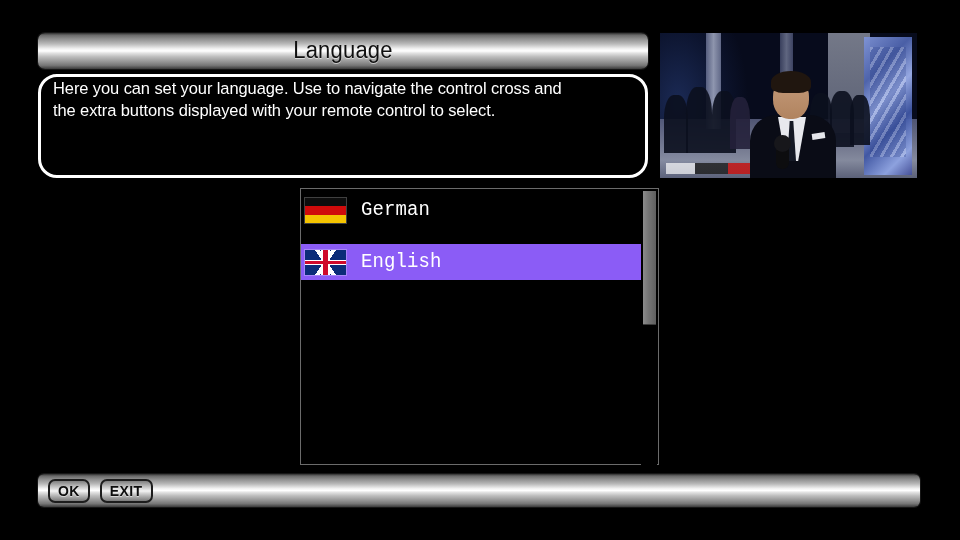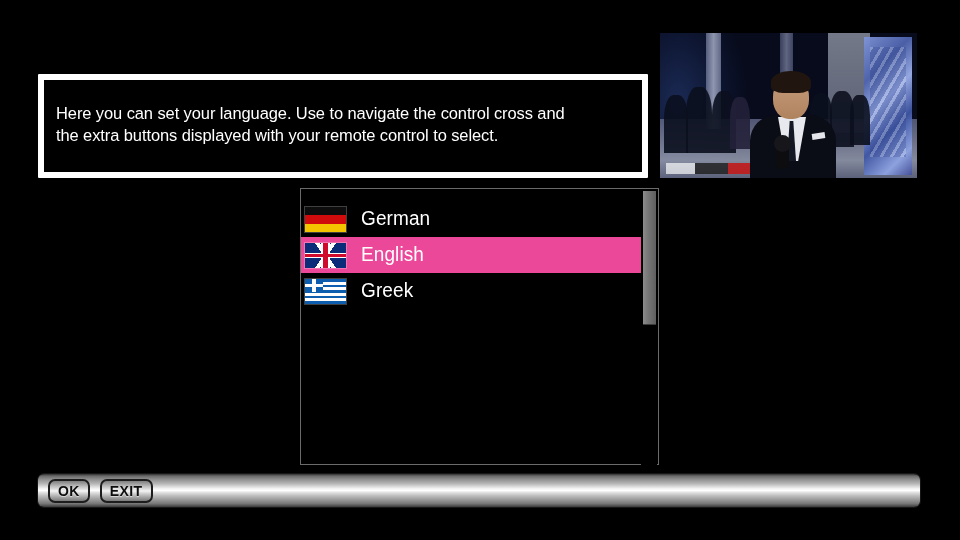--- a/index.html
+++ b/index.html
@@ -38,24 +38,24 @@
     text-shadow:0 1px 0 rgba(255,255,255,.55);
     font-family:"Liberation Sans", sans-serif;
     font-weight:400;
     transform:scaleY(1.06);
   }
 
   
   #helpbox{
     position:absolute;left:38px;top:74px;width:610px;height:104px;
     background:#000;
-    border:6px solid #ffffff;
-    border-radius:1px;
+    border:3px solid #ffffff;
+    border-radius:19px;
     box-sizing:border-box;
-    padding:23px 12px 0 12px;
+    padding:1px 12px 0 12px;
   }
   #help-text{
     color:#ffffff;font-size:16.5px;line-height:1.28;
     letter-spacing:-0.1px;
     white-space:pre-line;
     transform:scaleY(1.03);transform-origin:top left;
   }
 
   
   #video{
@@ -100,26 +100,26 @@
   
   #v-logo{left:6px;top:130px;width:84px;height:11px;
     background:linear-gradient(to right,rgba(255,255,255,.75) 0 34%, rgba(30,30,30,.9) 34% 74%, #c11a1a 74% 100%);
     opacity:.9;}
 
   
   #listpanel{
     position:absolute;left:300px;top:188px;width:359px;height:277px;
     background:#000;border:1px solid #6b6b6b;box-sizing:border-box;
   }
-  #listinner{position:absolute;left:0;top:12px;width:340px;height:275px;}
+  #listinner{position:absolute;left:0;top:3px;width:340px;height:275px;font-family:Liberation Mono, monospace;}
   .row{
     position:relative;height:36px;display:flex;align-items:center;
     padding-left:4px;box-sizing:border-box;
   }
-  .row.selected{background:#ec4899;}
+  .row.selected{background:#8b5cf6;margin-top:16px;}
   .flag{
     width:41px;height:25px;flex:0 0 41px;margin-right:15px;
     box-shadow:0 0 0 1px rgba(255,255,255,.25);
     position:relative;overflow:hidden;
   }
   .row-label{
     color:#ffffff;font-size:19px;letter-spacing:.1px;
     transform:scaleY(1.05);
   }
   .row.selected .row-label{color:#ffffff;}
@@ -177,20 +177,23 @@
   .btn-label{
     font-size:14px;font-weight:700;color:#0d0d0d;letter-spacing:.4px;
     text-shadow:0 1px 0 rgba(255,255,255,.5);
   }
 </style>
 </head>
 <body>
 
 <div id="screen">
 
+  <div id="titlebar" class="metal">
+    <span id="title-text">Language</span>
+  </div>
 
   <div id="helpbox">
     <div id="help-text">Here you can set your language. Use to navigate the control cross and
 the extra buttons displayed with your remote control to select.</div>
   </div>
 
   <div id="video">
     <div class="v-layer" id="v-bg"></div>
     <div class="v-layer" id="v-floor"></div>
     <div class="v-layer" id="v-pillar1"></div>
@@ -226,24 +229,20 @@
         <span class="flag f-de"></span>
         <span class="row-label">German</span>
       </div>
 
       <div class="row selected">
         <span class="flag f-gb"></span>
         <span class="row-label">English</span>
       </div>
 
 
-      <div class="row">
-        <span class="flag f-gr"></span>
-        <span class="row-label">Greek</span>
-      </div>
 
 
 
 
     </div>
 
     <div id="scrolltrack">
       <div id="scrollthumb"></div>
     </div>
   </div>

